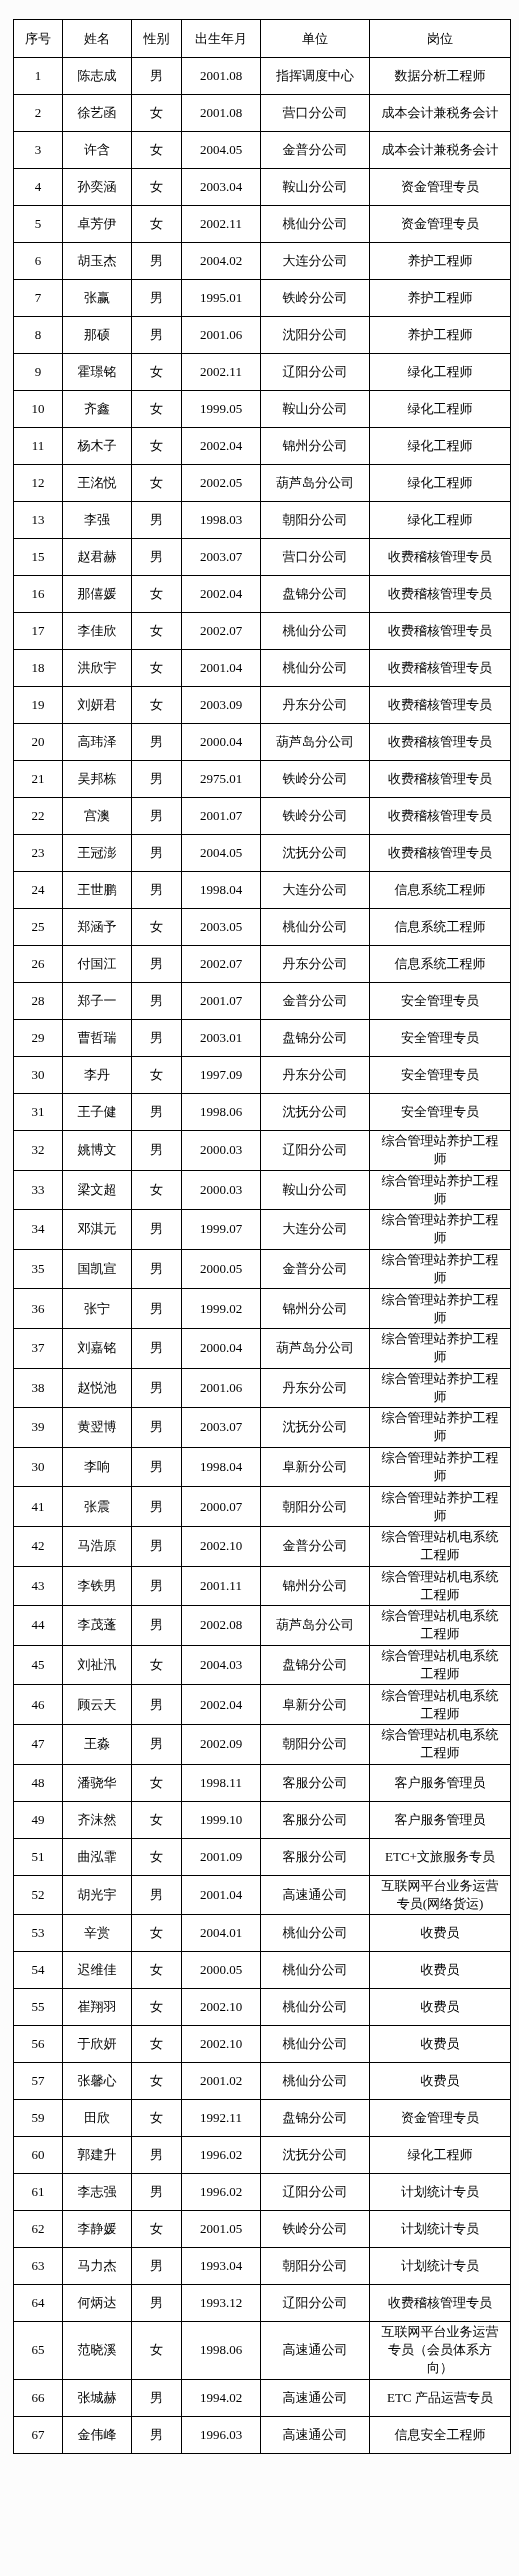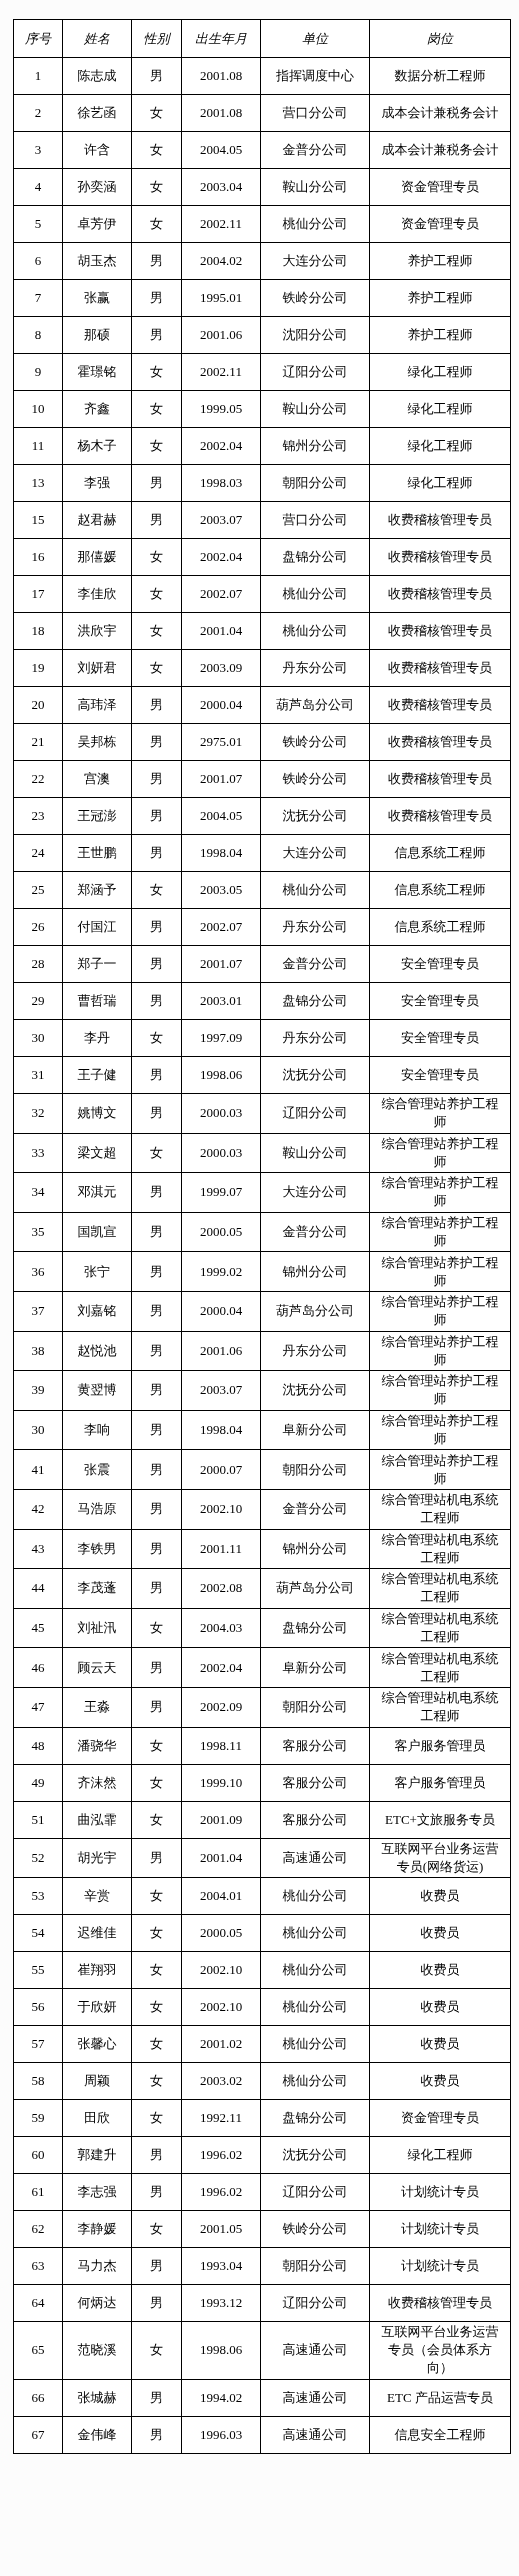--- a/index.html
+++ b/index.html
@@ -29,21 +29,21 @@
     border: 0.7px solid #000;
     text-align: center;
     vertical-align: middle;
     font-weight: normal;
     font-size: 13px;
     line-height: 18px;
     padding: 1.3px 6.6px;
     word-break: break-all;
     overflow-wrap: anywhere;
   }
-  table.roster thead tr { height: 38px; font-style: italic; }
+  table.roster thead tr { height: 38px; }
   table.roster tbody tr { height: 37px; }
   col.c-serial   { width: 49px; }
   col.c-name     { width: 69px; }
   col.c-gender   { width: 50px; }
   col.c-birth    { width: 79px; }
   col.c-unit     { width: 109px; }
   col.c-position { width: 141px; }
 </style>
 </head>
 <body>
@@ -151,20 +151,28 @@
         </tr>
         <tr>
           <td>11</td>
           <td>杨木子</td>
           <td>女</td>
           <td>2002.04</td>
           <td>锦州分公司</td>
           <td>绿化工程师</td>
         </tr>
         <tr>
+          <td>12</td>
+          <td>王洺悦</td>
+          <td>女</td>
+          <td>2002.05</td>
+          <td>葫芦岛分公司</td>
+          <td>绿化工程师</td>
+        </tr>
+        <tr>
           <td>13</td>
           <td>李强</td>
           <td>男</td>
           <td>1998.03</td>
           <td>朝阳分公司</td>
           <td>绿化工程师</td>
         </tr>
         <tr>
           <td>15</td>
           <td>赵君赫</td>
@@ -483,28 +491,20 @@
           <td>女</td>
           <td>2002.10</td>
           <td>桃仙分公司</td>
           <td>收费员</td>
         </tr>
         <tr>
           <td>57</td>
           <td>张馨心</td>
           <td>女</td>
           <td>2001.02</td>
-          <td>桃仙分公司</td>
-          <td>收费员</td>
-        </tr>
-        <tr>
-          <td>58</td>
-          <td>周颖</td>
-          <td>女</td>
-          <td>2003.02</td>
           <td>桃仙分公司</td>
           <td>收费员</td>
         </tr>
         <tr>
           <td>59</td>
           <td>田欣</td>
           <td>女</td>
           <td>1992.11</td>
           <td>盘锦分公司</td>
           <td>资金管理专员</td>

